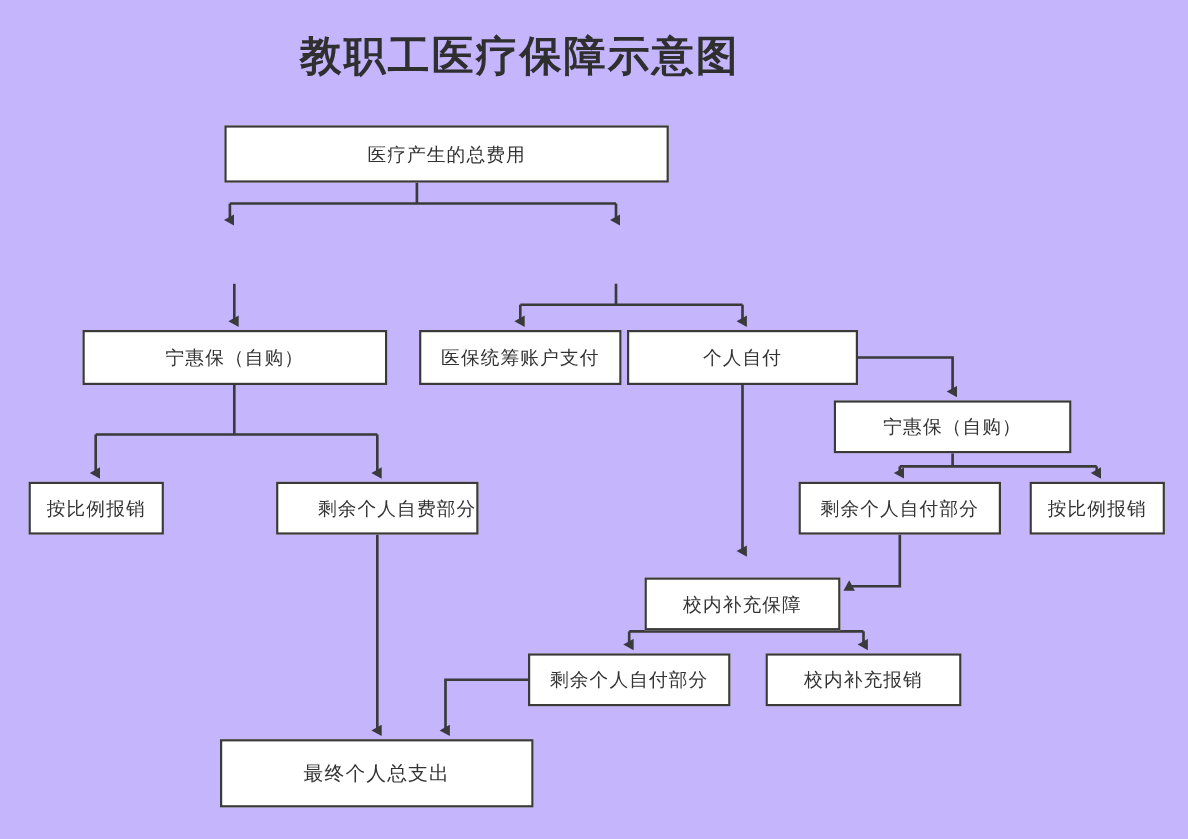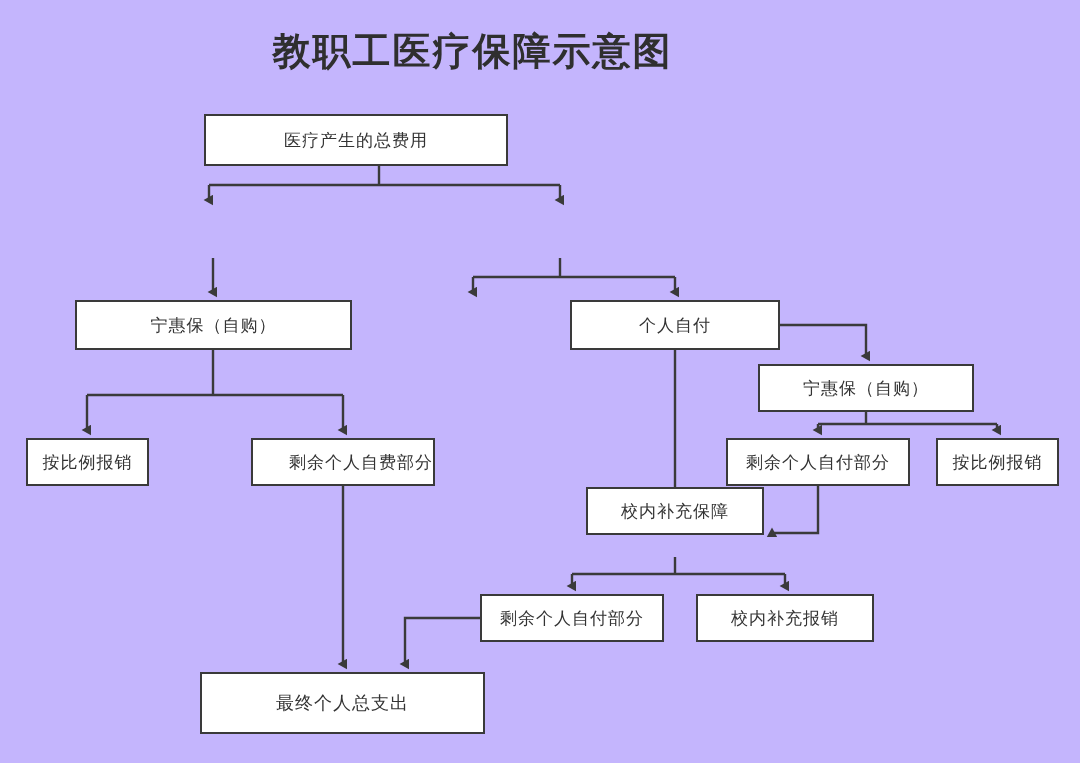--- a/index.html
+++ b/index.html
@@ -108,30 +108,33 @@
 
     <path d="M675,557 L675,574 M572,574 L785,574"></path>
     <path d="M572,574 L572,586" marker-end="url(#ah)"></path>
     <path d="M785,574 L785,586" marker-end="url(#ah)"></path>
 
     <path d="M343,486 L343,664" marker-end="url(#ah)"></path>
 
     <path d="M480,618 L405,618 L405,664" marker-end="url(#ah)"></path>
   </svg>
 
-  <div class="node" style="left:204px; top:114px; width:304px; height:52px;">
+  <div class="node" style="left:204px; top:114px; width:404px; height:52px;">
     <span>医疗产生的总费用</span>
   </div>
 
 
 
   <div class="node" style="left:75px; top:300px; width:277px; height:50px;">
     <span>宁惠保（自购）</span>
   </div>
 
+  <div class="node" style="left:381px; top:300px; width:184px; height:50px;">
+    <span>医保统筹账户支付</span>
+  </div>
 
   <div class="node" style="left:570px; top:300px; width:210px; height:50px;text-align:right;">
     <span>个人自付</span>
   </div>
 
   <div class="node" style="left:758px; top:364px; width:216px; height:48px;">
     <span>宁惠保（自购）</span>
   </div>
 
   <div class="node" style="left:26px; top:438px; width:123px; height:48px;">
@@ -143,21 +146,21 @@
   </div>
 
   <div class="node" style="left:726px; top:438px; width:184px; height:48px;">
     <span>剩余个人自付部分</span>
   </div>
 
   <div class="node" style="left:936px; top:438px; width:123px; height:48px;">
     <span>按比例报销</span>
   </div>
 
-  <div class="node" style="left:586px; top:487px; width:178px; height:48px;">
+  <div class="node" style="left:586px; top:525px; width:178px; height:48px;">
     <span>校内补充保障</span>
   </div>
 
   <div class="node" style="left:480px; top:594px; width:184px; height:48px;">
     <span>剩余个人自付部分</span>
   </div>
 
   <div class="node tall" style="left:200px; top:672px; width:285px; height:62px;">
     <span>最终个人总支出</span>
   </div>

